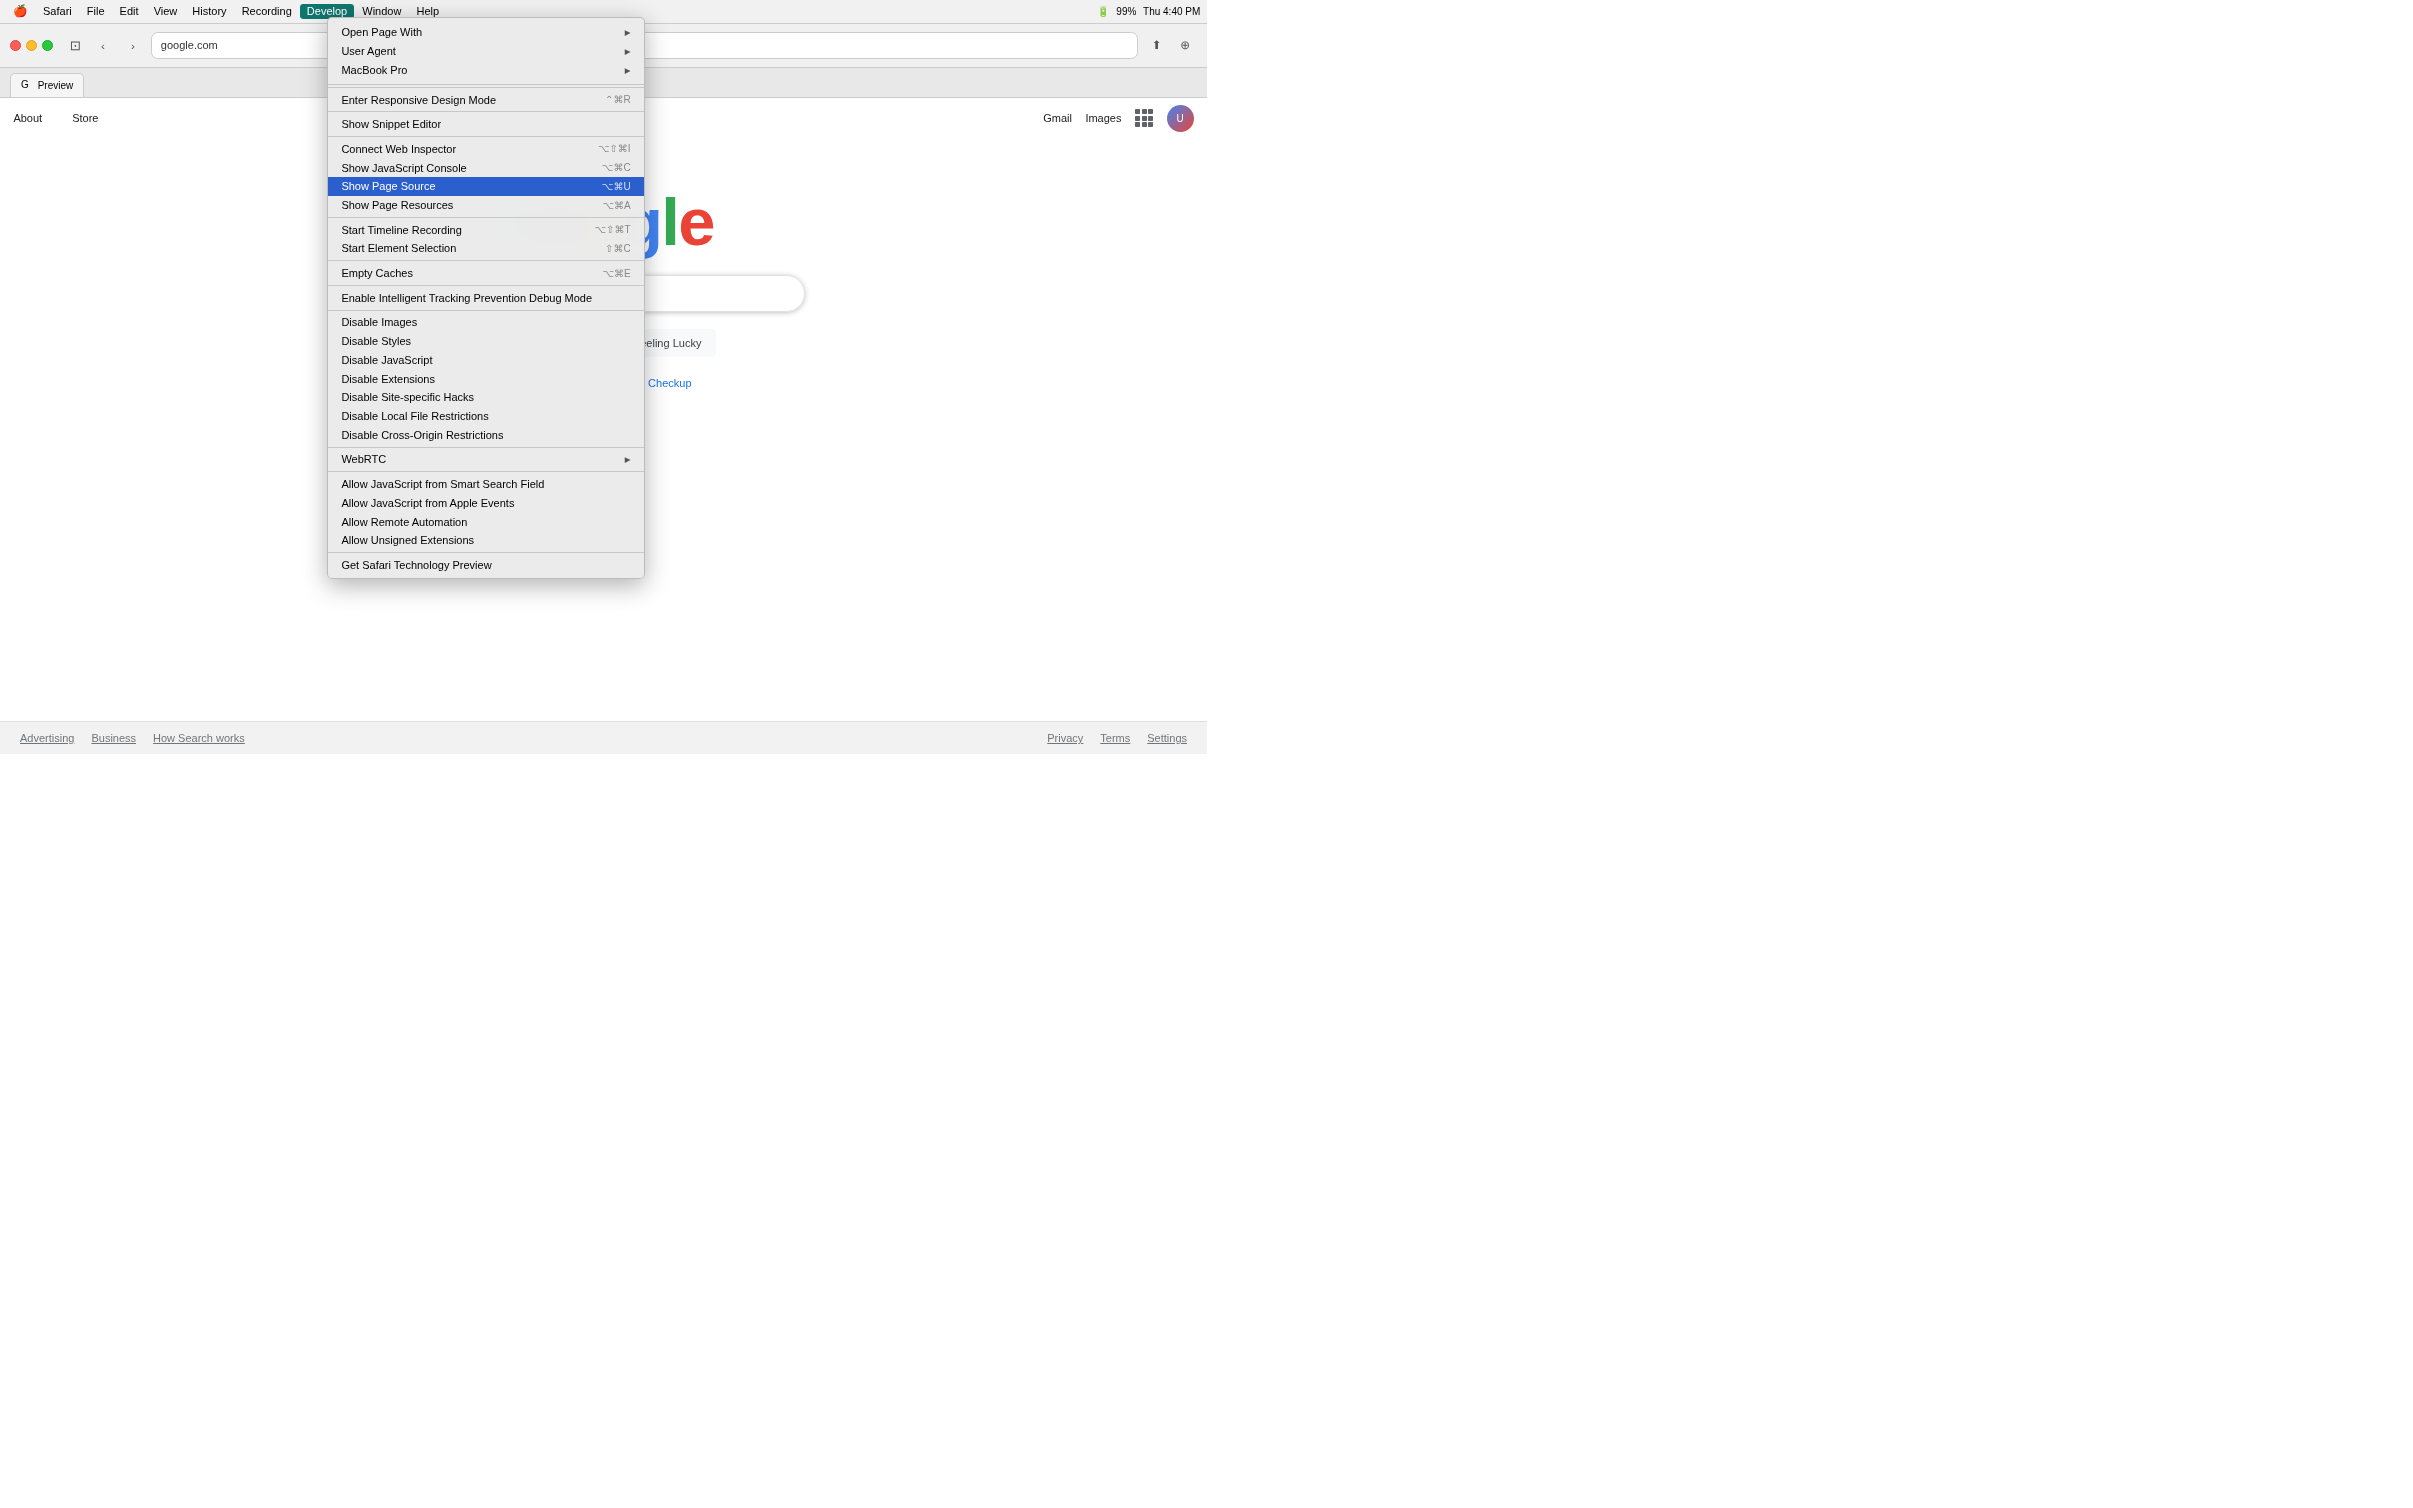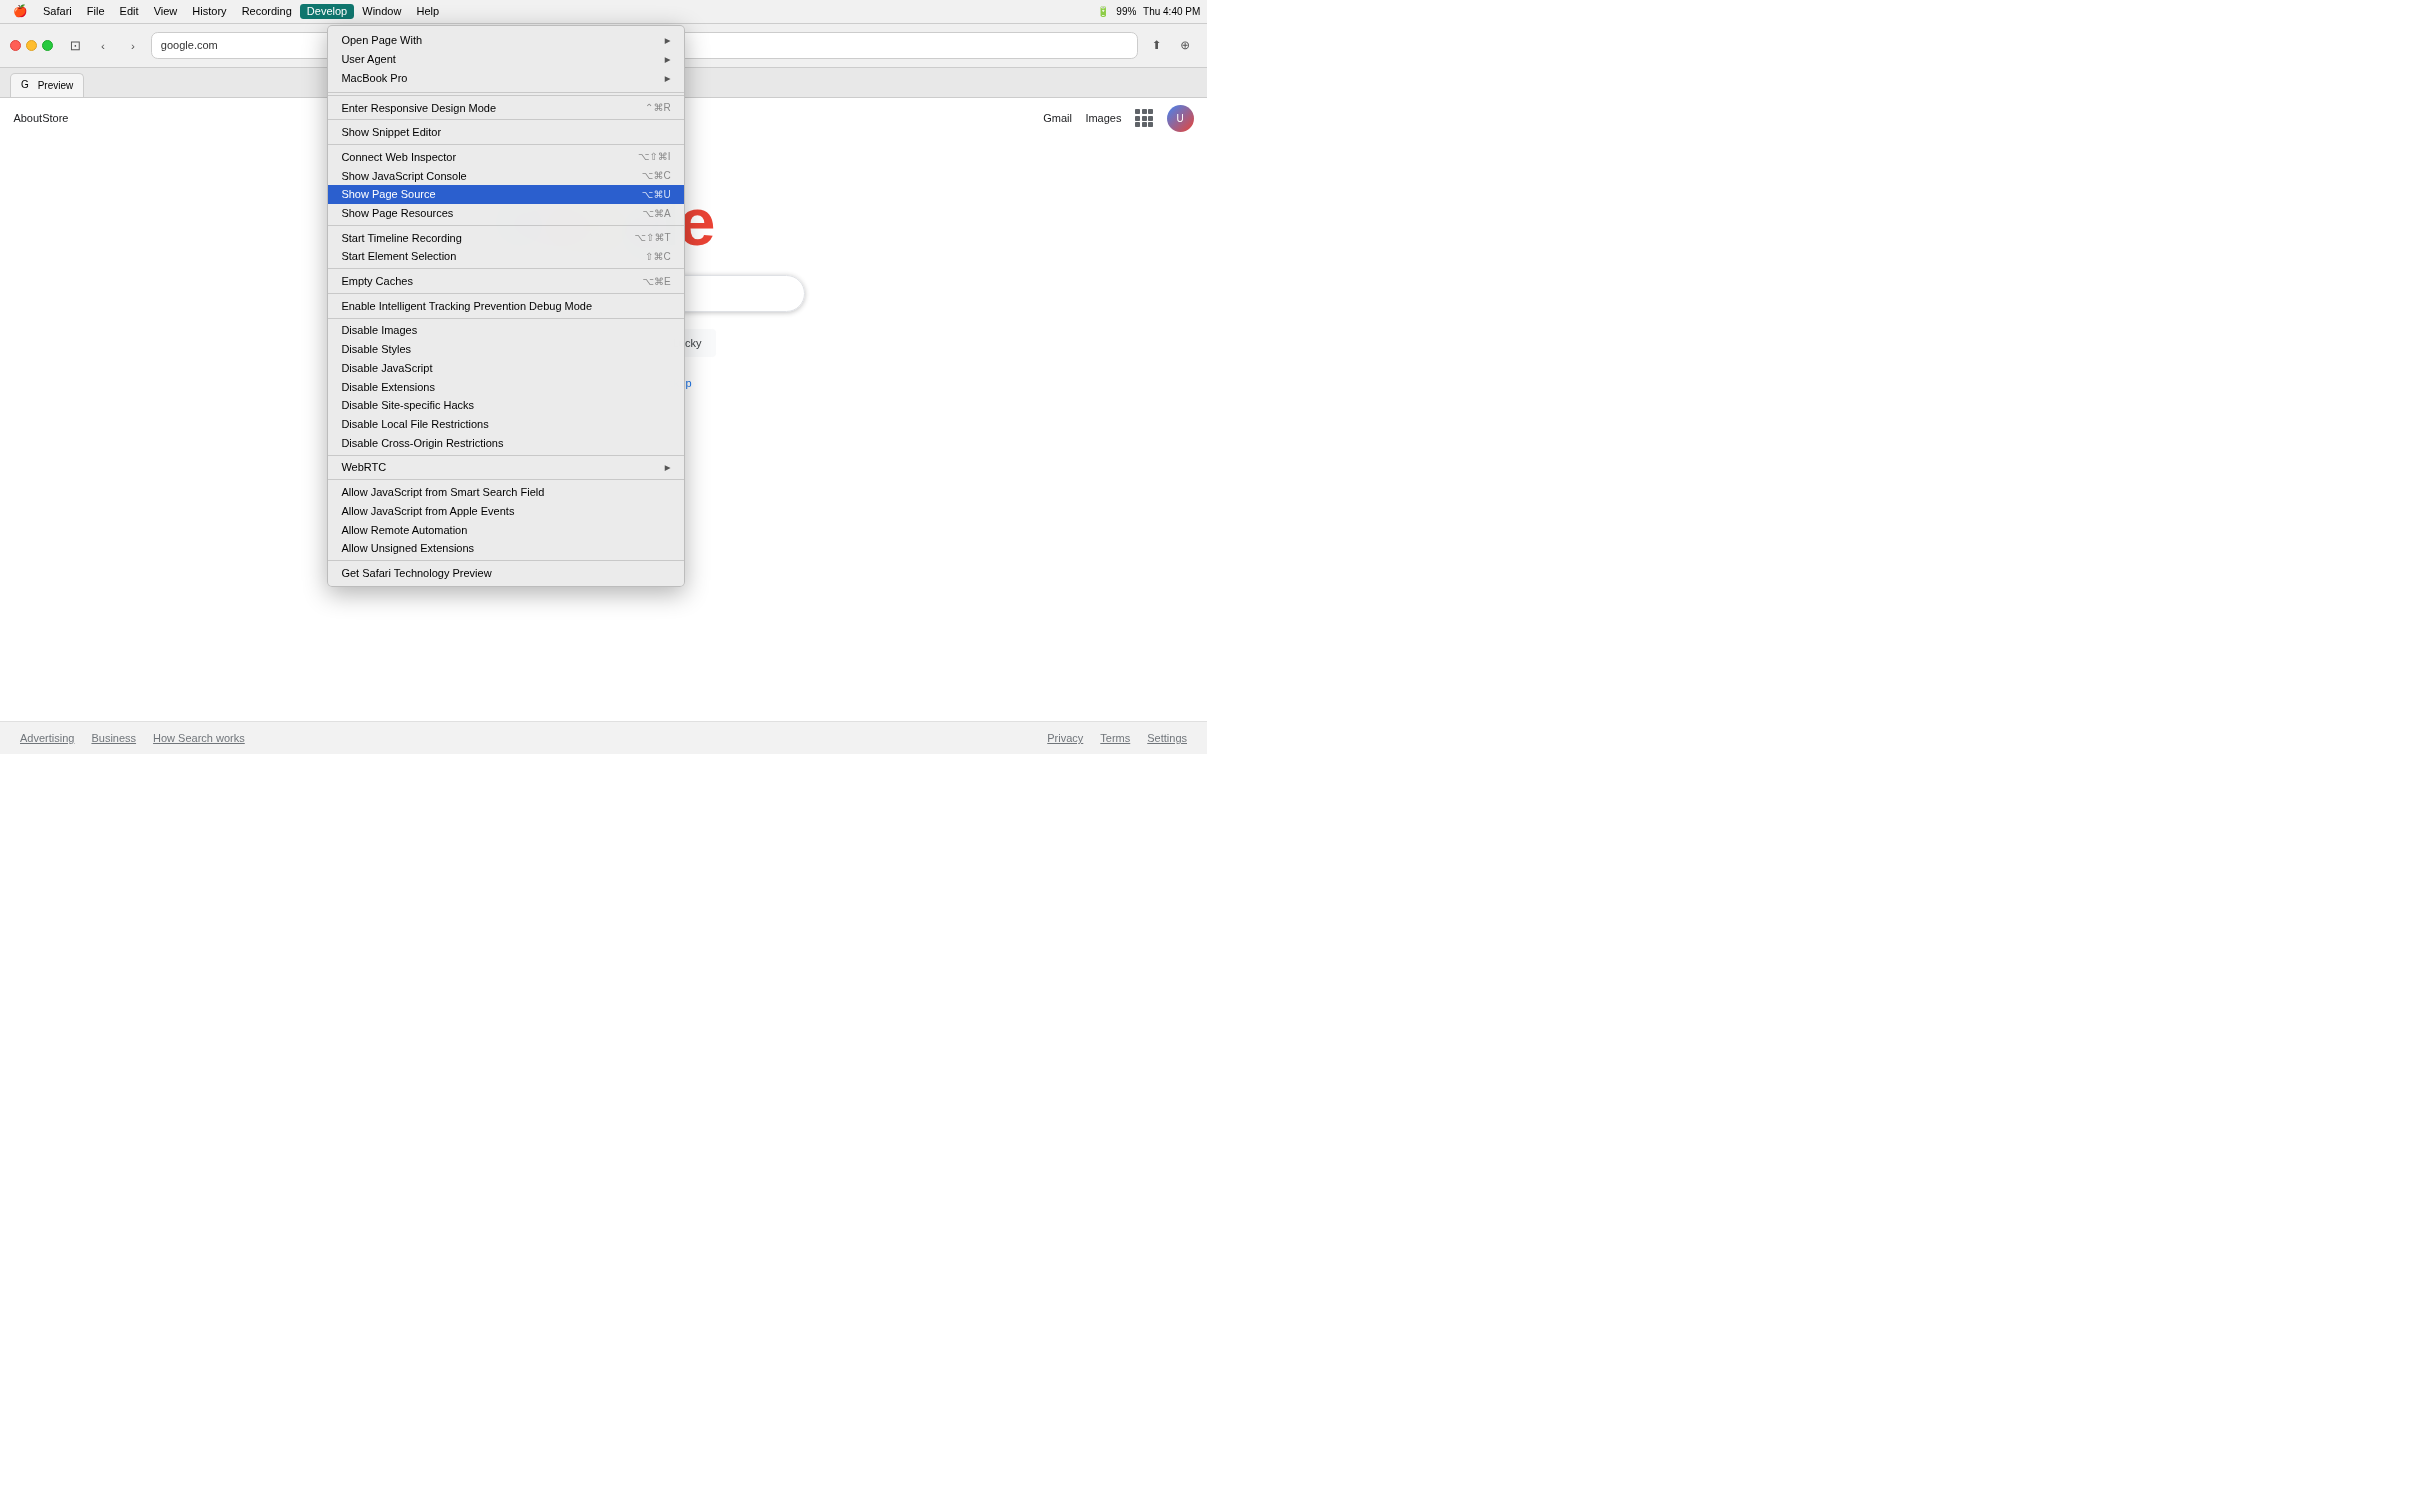--- a/index.html
+++ b/index.html
@@ -264,23 +264,23 @@
       top: 0;
       left: 0;
       right: 0;
       bottom: 0;
       z-index: 200;
       pointer-events: none;
     }
 
     .dropdown-menu {
       position: absolute;
-      top: 25px;
+      top: 17px;
       left: 327px;
-      width: 358px;
+      width: 318px;
       background: rgba(235,235,235,0.98);
       backdrop-filter: blur(17px);
       border: 0.8px solid rgba(0,0,0,0.2);
       border-radius: 5px;
       box-shadow: 0 6.7px 25px rgba(0,0,0,0.3);
       font-size: 11px;
       padding: 3.4px 0;
       z-index: 300;
     }
 
@@ -406,21 +406,21 @@
 <div class="tabbar">
   <div class="tab">
     <span class="tab-favicon">G</span>
     <span>Preview</span>
   </div>
 </div>
 
 <div class="page-content">
 
   <div style="display:flex; justify-content:space-between; align-items:center; padding: 6.7px 13.4px;">
-    <div style="display:flex; gap:0; font-size:11px; color:#202124;">
+    <div style="display:flex; gap:30px; font-size:11px; color:#202124;">
       <span style="cursor:pointer;">About</span>
       <span style="cursor:pointer;">Store</span>
     </div>
     <div style="display:flex; gap:13.4px; align-items:center;">
       <span style="font-size:11px; color:#202124; cursor:pointer;">Gmail</span>
       <span style="font-size:11px; color:#202124; cursor:pointer;">Images</span>
       <div class="google-apps-icon">
         <div class="google-apps-dot"></div>
           <div class="google-apps-dot"></div>
           <div class="google-apps-dot"></div>

